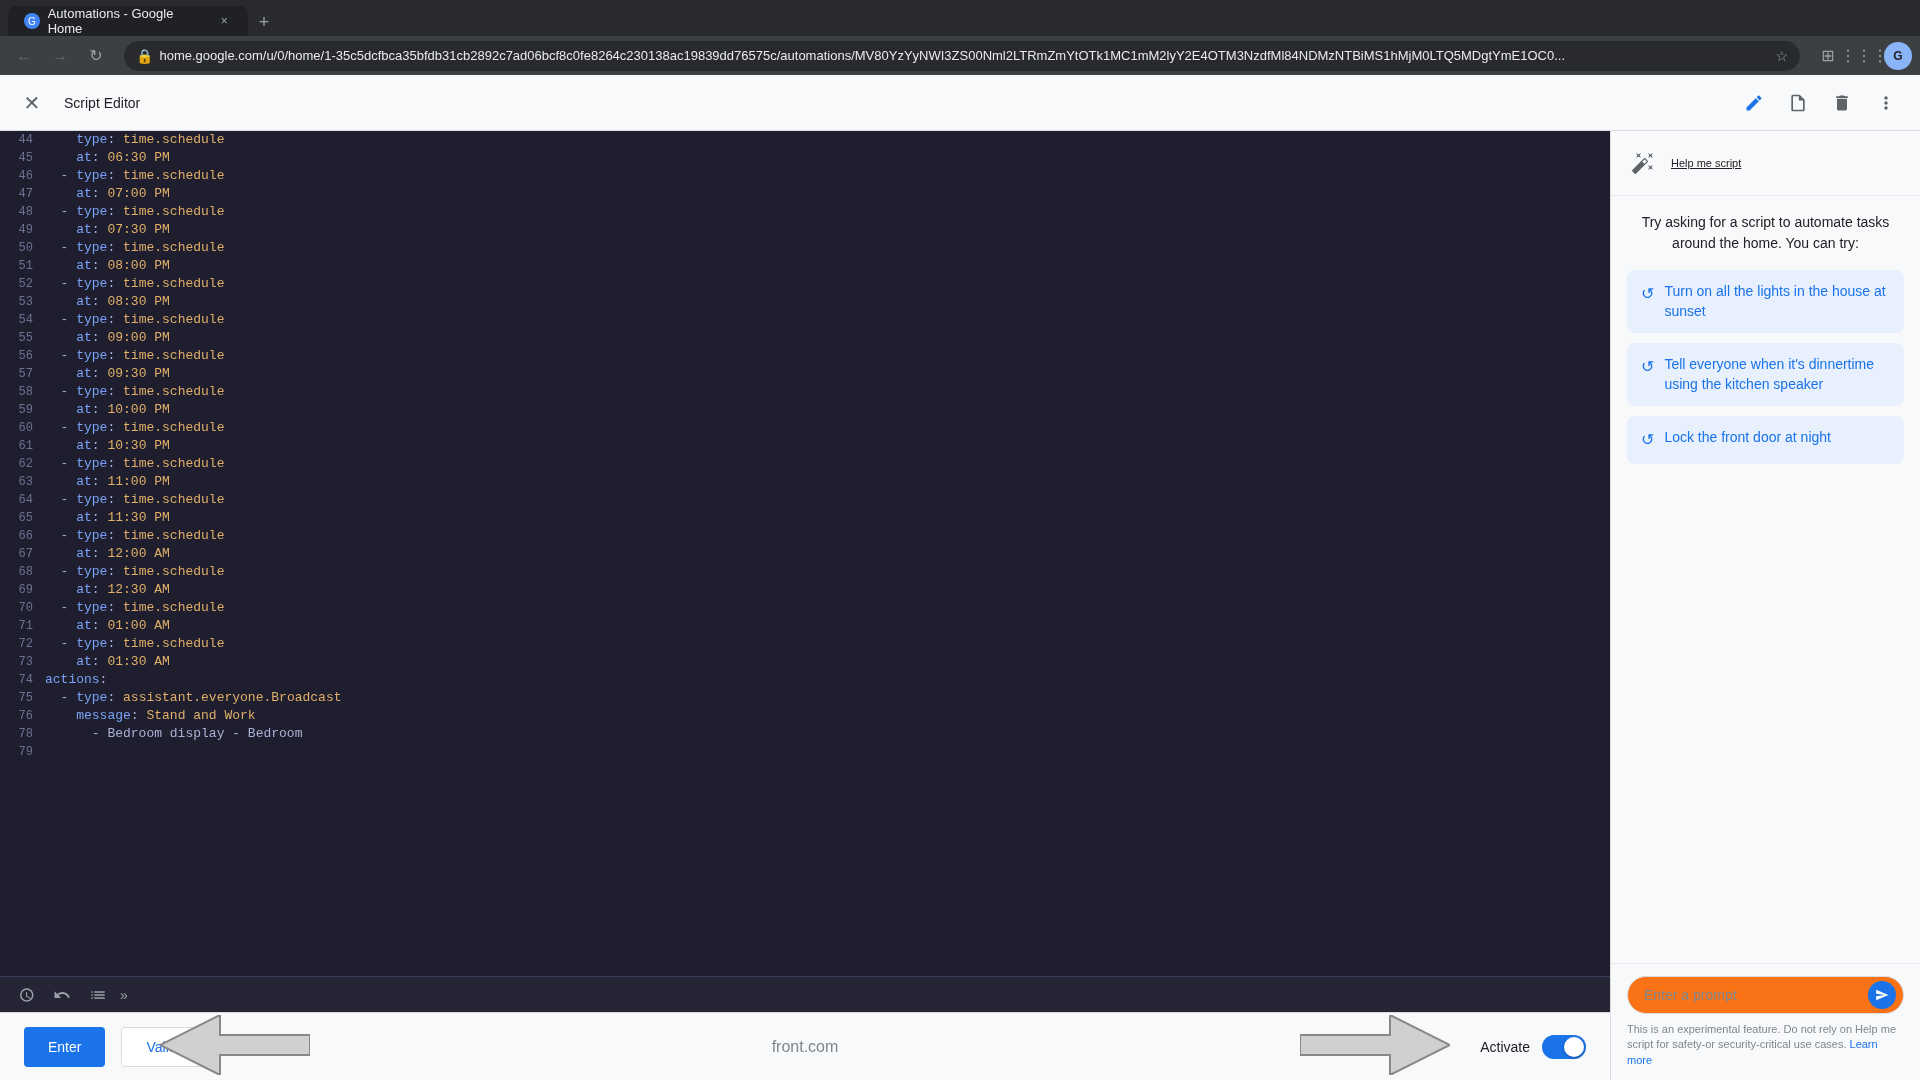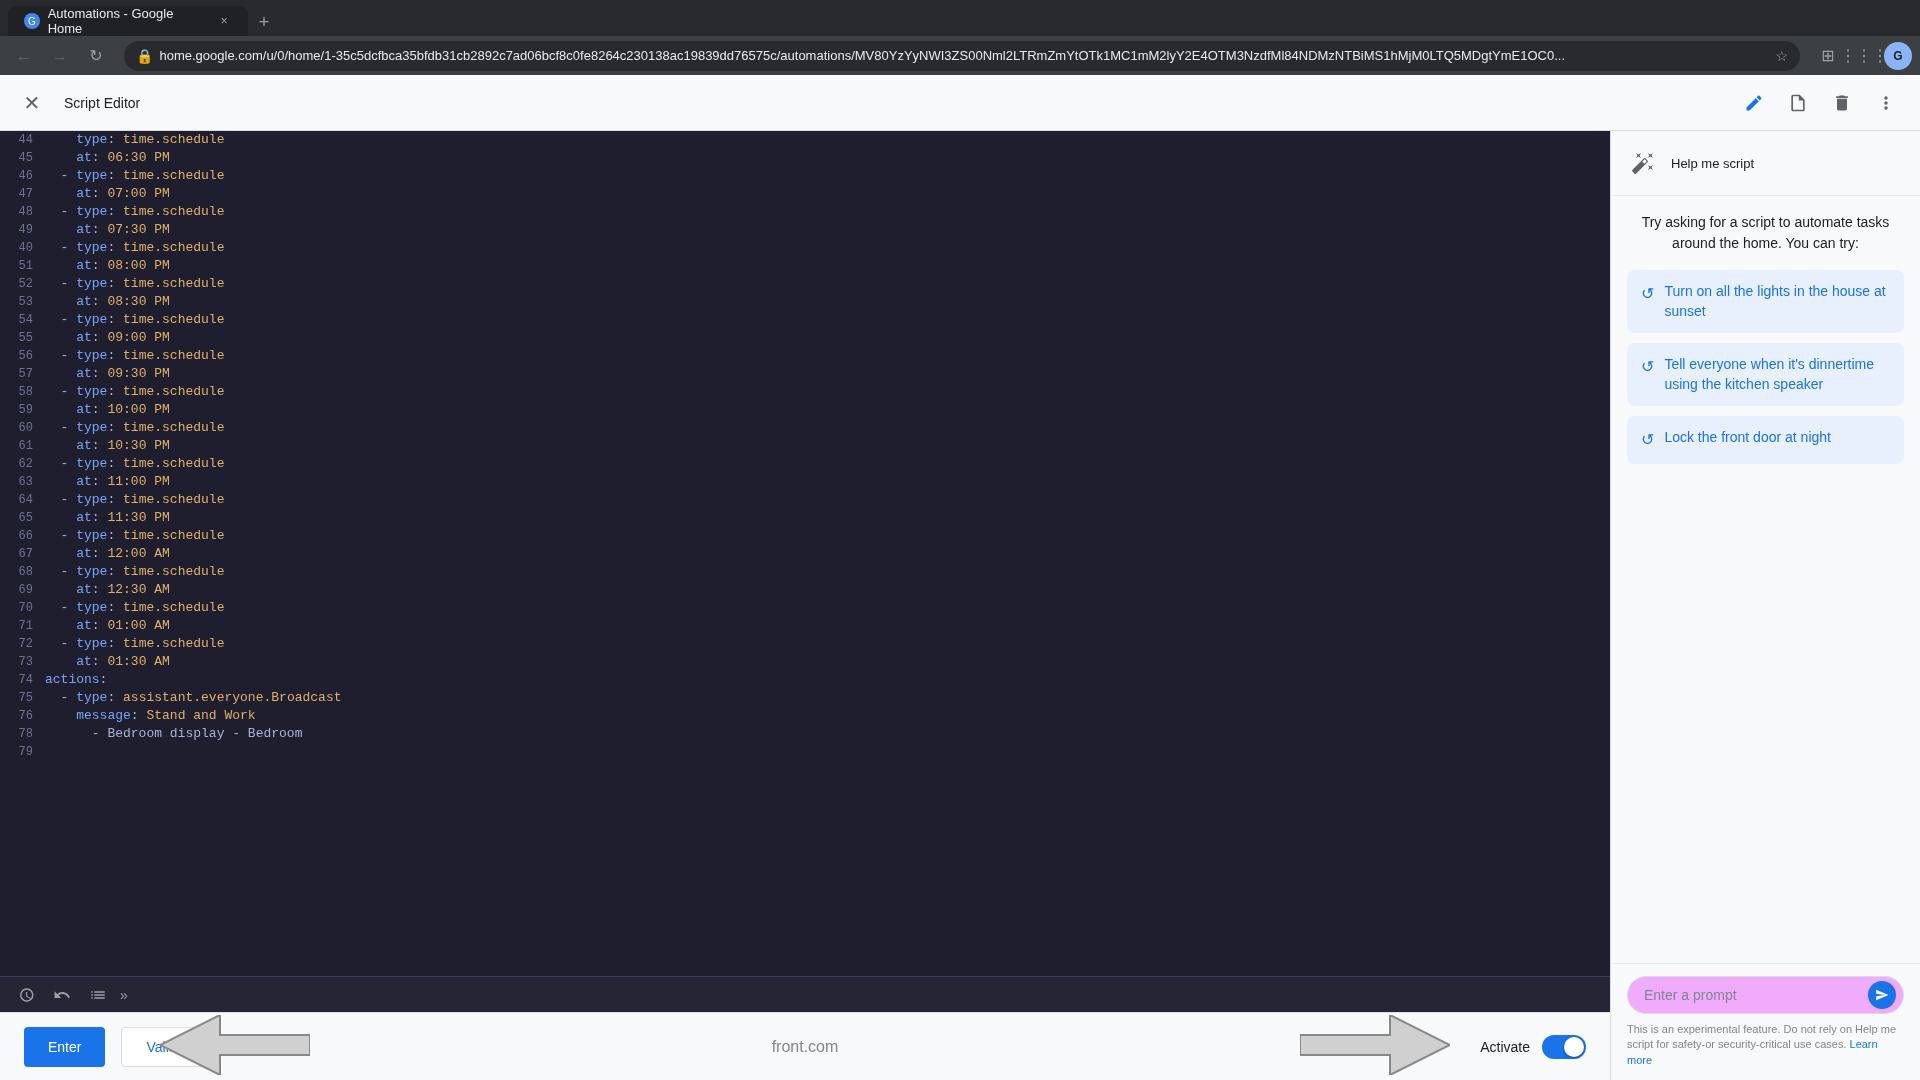--- a/index.html
+++ b/index.html
@@ -63,29 +63,29 @@
     .toggle-knob { width: 20px; height: 20px; background: white; border-radius: 50%; position: absolute; top: 2px; right: 2px; box-shadow: 0 1px 3px rgba(0,0,0,0.3); }
 
     
     .arrow-left { position: absolute; left: 160px; top: 50%; transform: translateY(-50%); }
     .arrow-right { position: absolute; right: 160px; top: 50%; transform: translateY(-50%); }
 
     
     .right-panel { width: 310px; background: #f8f9fa; border-left: 1px solid #dadce0; display: flex; flex-direction: column; }
     .panel-header { padding: 16px; display: flex; align-items: center; gap: 12px; border-bottom: 1px solid #e8eaed; }
     .panel-header-icon { width: 32px; height: 32px; display: flex; align-items: center; justify-content: center; color: #5f6368; }
-    .panel-title { font-size: 13px; font-weight: 500; color: #202124; }
+    .panel-title { font-size: 11px; font-weight: 500; color: #202124; text-decoration: underline; }
 
     .panel-content { flex: 1; padding: 16px; }
     .panel-intro { font-size: 14px; color: #202124; margin-bottom: 16px; line-height: 1.5; text-align: center; }
     .suggestion-item { background: #e8f0fe; border-radius: 8px; padding: 12px 14px; margin-bottom: 10px; cursor: pointer; display: flex; align-items: flex-start; gap: 10px; font-size: 14px; color: #1a73e8; line-height: 1.4; }
     .suggestion-icon { font-size: 16px; margin-top: 1px; flex-shrink: 0; }
 
     .panel-footer { padding: 12px 16px; border-top: 1px solid #e8eaed; }
-    .prompt-input { width: 100%; background: #f0abfc; border: 1px solid #dadce0; border-radius: 24px; padding: 10px 44px 10px 16px; font-size: 14px; color: #202124; outline: none; }
+    .prompt-input { width: 100%; background: #f97316; border: 1px solid #dadce0; border-radius: 24px; padding: 10px 44px 10px 16px; font-size: 14px; color: #202124; outline: none; }
     .prompt-input::placeholder { color: #80868b; }
     .prompt-input-wrapper { position: relative; }
     .send-btn { position: absolute; right: 8px; top: 50%; transform: translateY(-50%); width: 28px; height: 28px; background: #1a73e8; border-radius: 50%; display: flex; align-items: center; justify-content: center; cursor: pointer; border: none; color: white; font-size: 14px; }
     .disclaimer { font-size: 11px; color: #80868b; margin-top: 8px; line-height: 1.4; }
     .disclaimer a { color: #1a73e8; cursor: pointer; }
   </style>
 </head>
 <body>
 
 <div>
@@ -173,21 +173,21 @@
           </div>
           <div class="code-line">
             <span class="line-num">48</span>
             <span class="line-code">  - <span style="color:#7aa2f7">type</span>:<span style="color:#e0af68"> time.schedule</span></span>
           </div>
           <div class="code-line">
             <span class="line-num">49</span>
             <span class="line-code">    <span style="color:#7aa2f7">at</span>:<span style="color:#e0af68"> 07:30 PM</span></span>
           </div>
           <div class="code-line">
-            <span class="line-num">40</span>
+            <span class="line-num">50</span>
             <span class="line-code">  - <span style="color:#7aa2f7">type</span>:<span style="color:#e0af68"> time.schedule</span></span>
           </div>
           <div class="code-line">
             <span class="line-num">51</span>
             <span class="line-code">    <span style="color:#7aa2f7">at</span>:<span style="color:#e0af68"> 08:00 PM</span></span>
           </div>
           <div class="code-line">
             <span class="line-num">52</span>
             <span class="line-code">  - <span style="color:#7aa2f7">type</span>:<span style="color:#e0af68"> time.schedule</span></span>
           </div>

